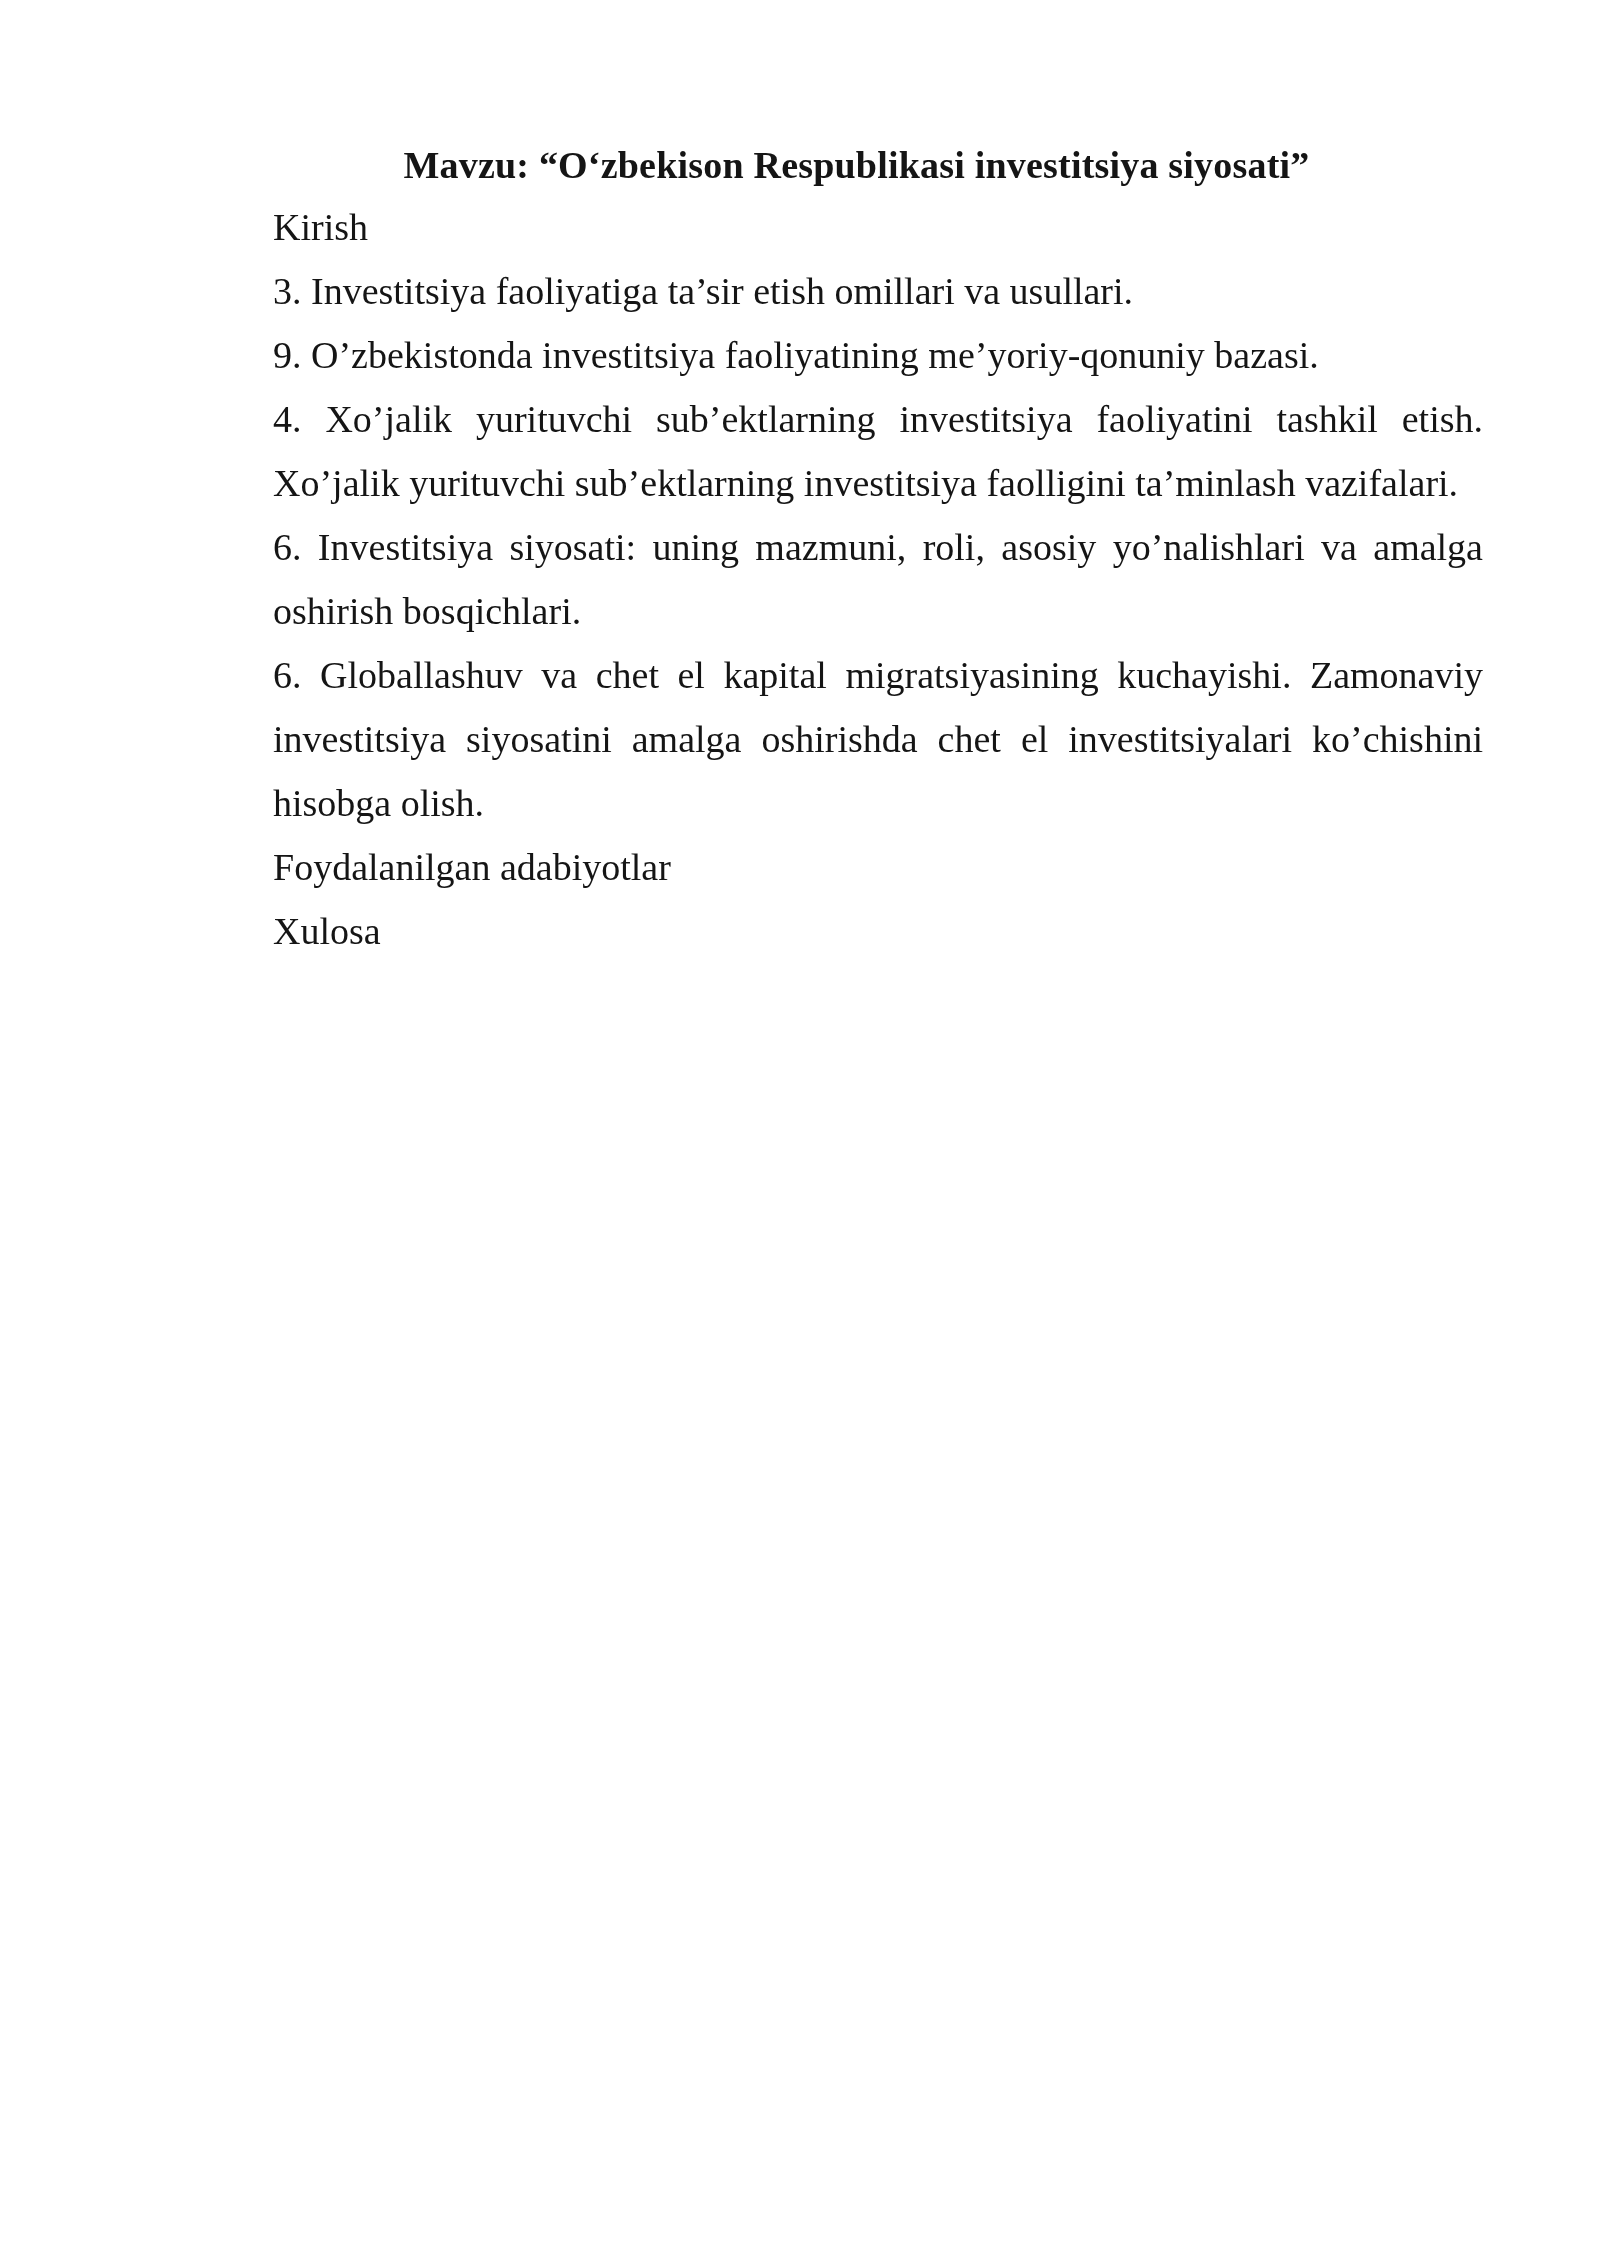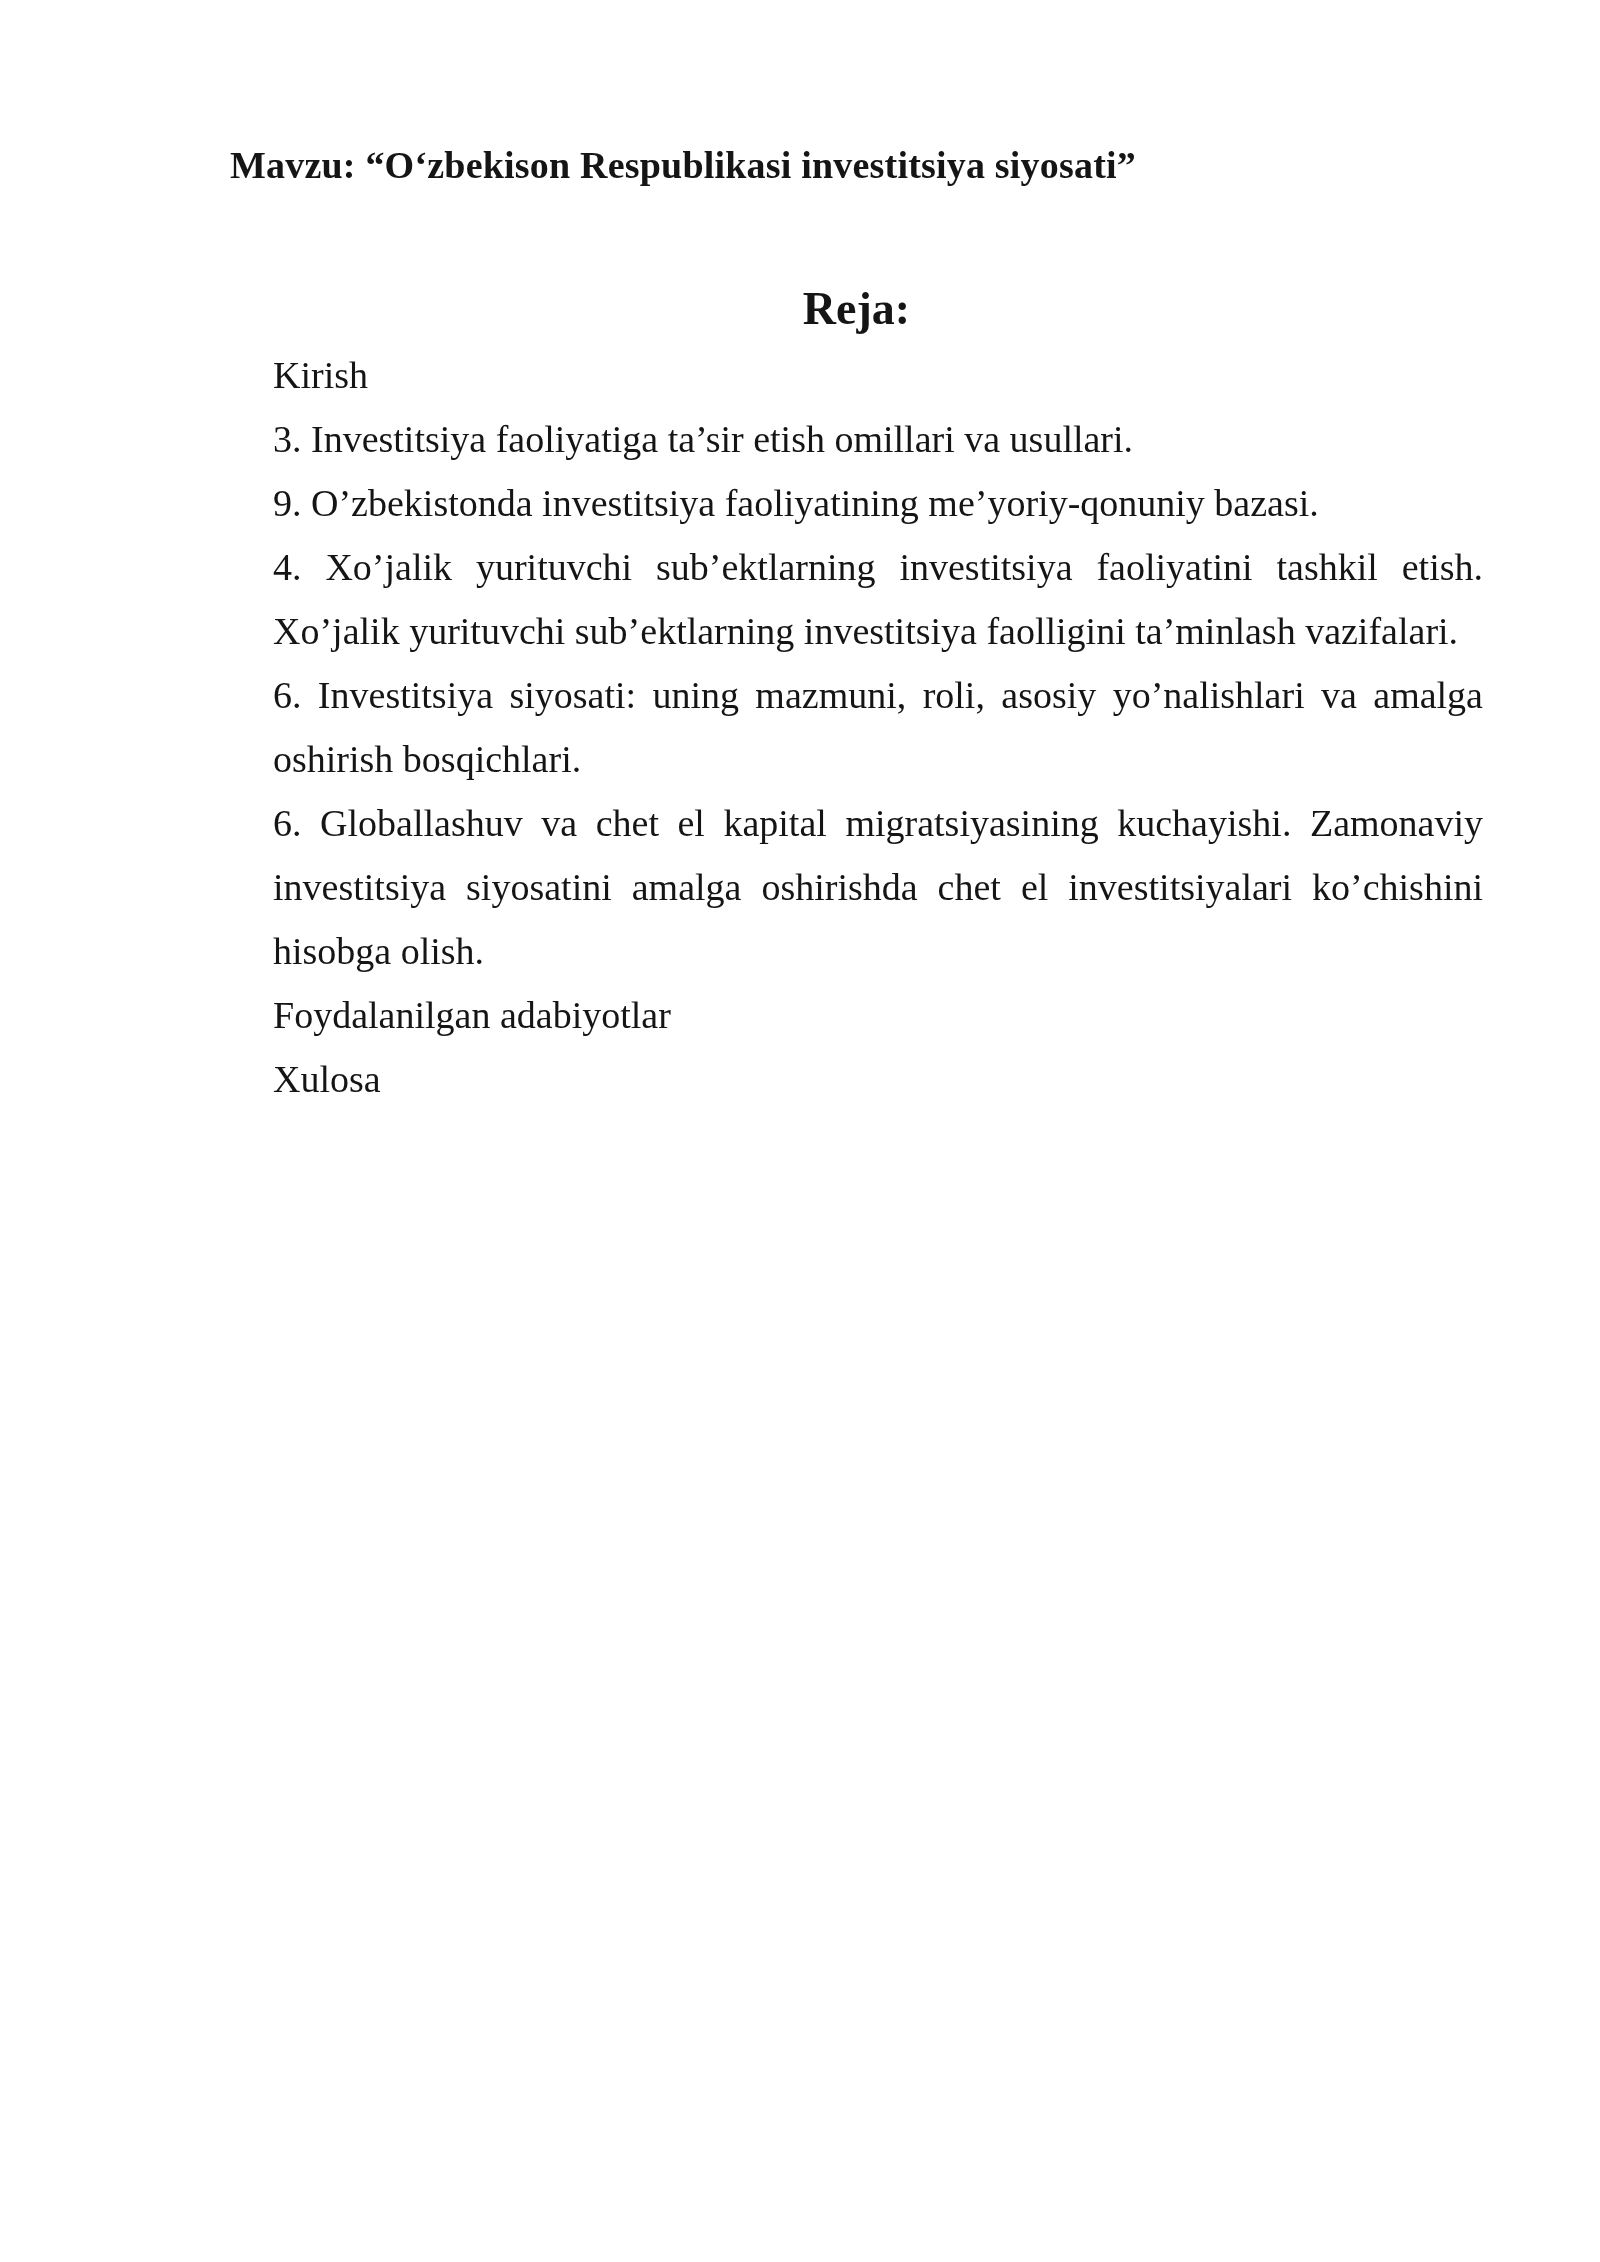--- a/index.html
+++ b/index.html
@@ -21,20 +21,21 @@
   .content {
     padding-left: 230px;
     padding-right: 117px;
     padding-top: 141px;
   }
 
   .doc-title {
     font-size: 38px;
     line-height: 48px;
     font-weight: bold;
+    text-align: center;
     letter-spacing: 0.2px;
   }
 
   .plan-heading {
     margin-top: 92px;
     font-size: 46px;
     line-height: 56px;
     font-weight: bold;
     text-align: center;
   }
@@ -57,21 +58,20 @@
   }
 </style>
 </head>
 <body>
 
 <div class="page">
   <div class="content">
 
     <h1 class="doc-title">Mavzu: “O‘zbekison Respublikasi investitsiya siyosati”</h1>
 
-    <h2 class="plan-heading">Reja:</h2>
 
     <div class="plan-list">
       <p>Kirish</p>
       <p class="justified">3. Investitsiya faoliyatiga ta’sir etish omillari va usullari.</p>
       <p class="justified">9. O’zbekistonda investitsiya faoliyatining me’yoriy-qonuniy bazasi.</p>
       <p class="justified">4. Xo’jalik yurituvchi sub’ektlarning investitsiya faoliyatini tashkil etish. Xo’jalik yurituvchi sub’ektlarning investitsiya faolligini ta’minlash vazifalari.</p>
       <p class="justified">6. Investitsiya siyosati: uning mazmuni, roli, asosiy yo’nalishlari va amalga oshirish bosqichlari.</p>
       <p class="justified">6. Globallashuv va chet el kapital migratsiyasining kuchayishi. Zamonaviy investitsiya siyosatini amalga oshirishda chet el investitsiyalari ko’chishini hisobga olish.</p>
       <p>Foydalanilgan adabiyotlar</p>
       <p>Xulosa</p>

